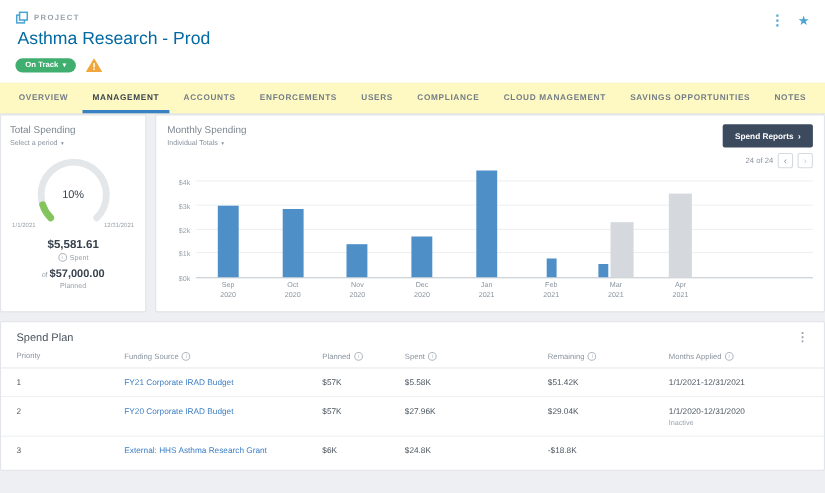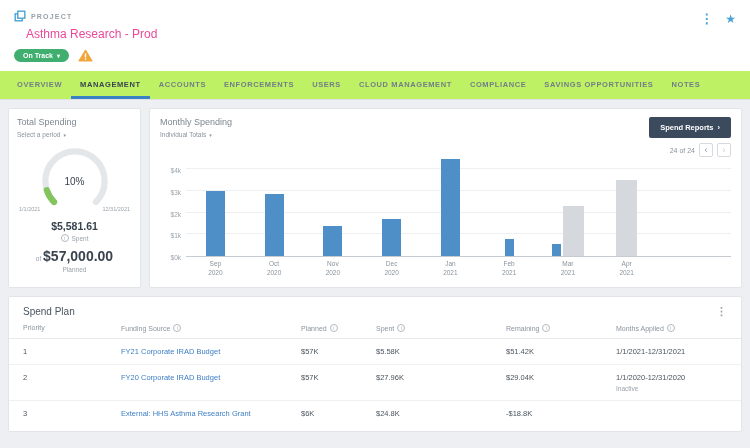--- a/index.html
+++ b/index.html
@@ -8,62 +8,62 @@
     font-family: "Liberation Sans", sans-serif;
     background: #edeff2;
     color: #39434e;
     position: relative;
   }
 
   
   .top-header { background: #fff; padding: 10px 14px 0; position: relative; }
   .project-line { display: flex; align-items: center; gap: 5px; }
   .project-label { font-size: 7px; font-weight: bold; letter-spacing: 1.2px; color: #98a1aa; }
-  .page-title { font-size: 12px; font-weight: 400; color: #ec4899; margin: 5px 12px 8px; }
+  .page-title { font-size: 16px; font-weight: 400; color: #0369a1; margin: 5px 2px 8px; }
   .status-line { display: flex; align-items: center; gap: 9px; padding-bottom: 9px; }
   .status-badge {
     background: #3fae6f; color: #fff; font-size: 7px; font-weight: bold;
     padding: 3px 9px; border-radius: 9px; display: inline-flex; align-items: center; gap: 4px;
     cursor: pointer;
   }
   .badge-caret { font-size: 6px; line-height: 1; }
   .top-right { position: absolute; top: 12px; right: 14px; display: flex; align-items: center; gap: 12px; }
   .menu-dots { color: #4ba4d4; font-size: 13px; font-weight: bold; cursor: pointer; line-height: 1; }
   .star-icon { color: #4ba4d4; font-size: 12px; cursor: pointer; line-height: 1; }
 
   
-  .tab-bar { display: flex; background: #bef264; border-bottom: 1px solid #dfe3e6; padding: 0 8px; }
+  .tab-bar { display: flex; background: #fef9c3; border-bottom: 1px solid #dfe3e6; padding: 0 8px; justify-content: space-between; }
   .tab {
     font-size: 7.5px; font-weight: bold; letter-spacing: 0.6px; color: #737d87;
     padding: 9px 9px 7px; border-bottom: 3px solid transparent; cursor: pointer; white-space: nowrap;
   }
   .tab.active { color: #39434e; border-bottom-color: #3a80c4; }
 
   
-  .main { padding: 8px; }
+  .main { padding: 0; }
   .cards-row { display: flex; gap: 8px; margin-bottom: 8px; }
   .card { background: #fff; border: 1px solid #e1e4e8; border-radius: 2px; }
   .card-title { font-size: 9px; color: #7d8791; }
 
   
   .total-card { width: 133px; height: 180px; padding: 8px; flex: none; }
   .period-selector { font-size: 6.5px; color: #8a949e; margin-top: 4px; display: flex; align-items: center; gap: 3px; cursor: pointer; }
   .small-caret { font-size: 5px; color: #8a949e; }
   .gauge-wrap { position: relative; width: 78px; height: 62px; margin: 4px auto 0; }
   .gauge-wrap svg { position: absolute; top: 0; left: 0; }
   .gauge-center {
     position: absolute; left: 0; top: 0; width: 78px; height: 78px;
     display: flex; align-items: center; justify-content: center;
     font-size: 10px; color: #39434e;
   }
   .gauge-dates { display: flex; justify-content: space-between; font-size: 5.5px; color: #9aa3ab; margin: 2px 2px 0; }
   .spent-amount { text-align: center; font-size: 10.5px; font-weight: bold; color: #39434e; margin-top: 8px; }
   .spent-label, .planned-label { text-align: center; font-size: 6.5px; color: #9aa3ab; margin-top: 2px; display: flex; justify-content: center; align-items: center; gap: 3px; }
   .planned-line { text-align: center; font-size: 6.5px; color: #9aa3ab; margin-top: 6px; }
-  .planned-line b { font-size: 14px; color: #39434e; }
+  .planned-line b { font-size: 10px; color: #39434e; }
 
   
   .monthly-card { flex: 1; height: 180px; padding: 8px 10px; position: relative; }
   .mode-selector { font-size: 6.5px; color: #8a949e; margin-top: 4px; display: flex; align-items: center; gap: 3px; cursor: pointer; }
   .spend-reports-btn {
     position: absolute; top: 8px; right: 10px;
     background: #3c4a5e; color: #fff; font-size: 7.5px; font-weight: bold;
     padding: 6px 11px; border: none; border-radius: 2px; cursor: pointer;
     display: flex; align-items: center; gap: 4px;
     font-family: "Liberation Sans", sans-serif;
@@ -132,22 +132,22 @@
     <span class="star-icon">★</span>
   </div>
 </div>
 
 <div class="tab-bar">
   <div class="tab">OVERVIEW</div>
   <div class="tab active">MANAGEMENT</div>
   <div class="tab">ACCOUNTS</div>
   <div class="tab">ENFORCEMENTS</div>
   <div class="tab">USERS</div>
+  <div class="tab">COMPLIANCE</div>
   <div class="tab">CLOUD MANAGEMENT</div>
-  <div class="tab">COMPLIANCE</div>
   <div class="tab">SAVINGS OPPORTUNITIES</div>
   <div class="tab">NOTES</div>
 </div>
 
 <div class="main">
   <div class="cards-row">
 
     <div class="card total-card">
       <div class="card-title">Total Spending</div>
       <div class="period-selector">

